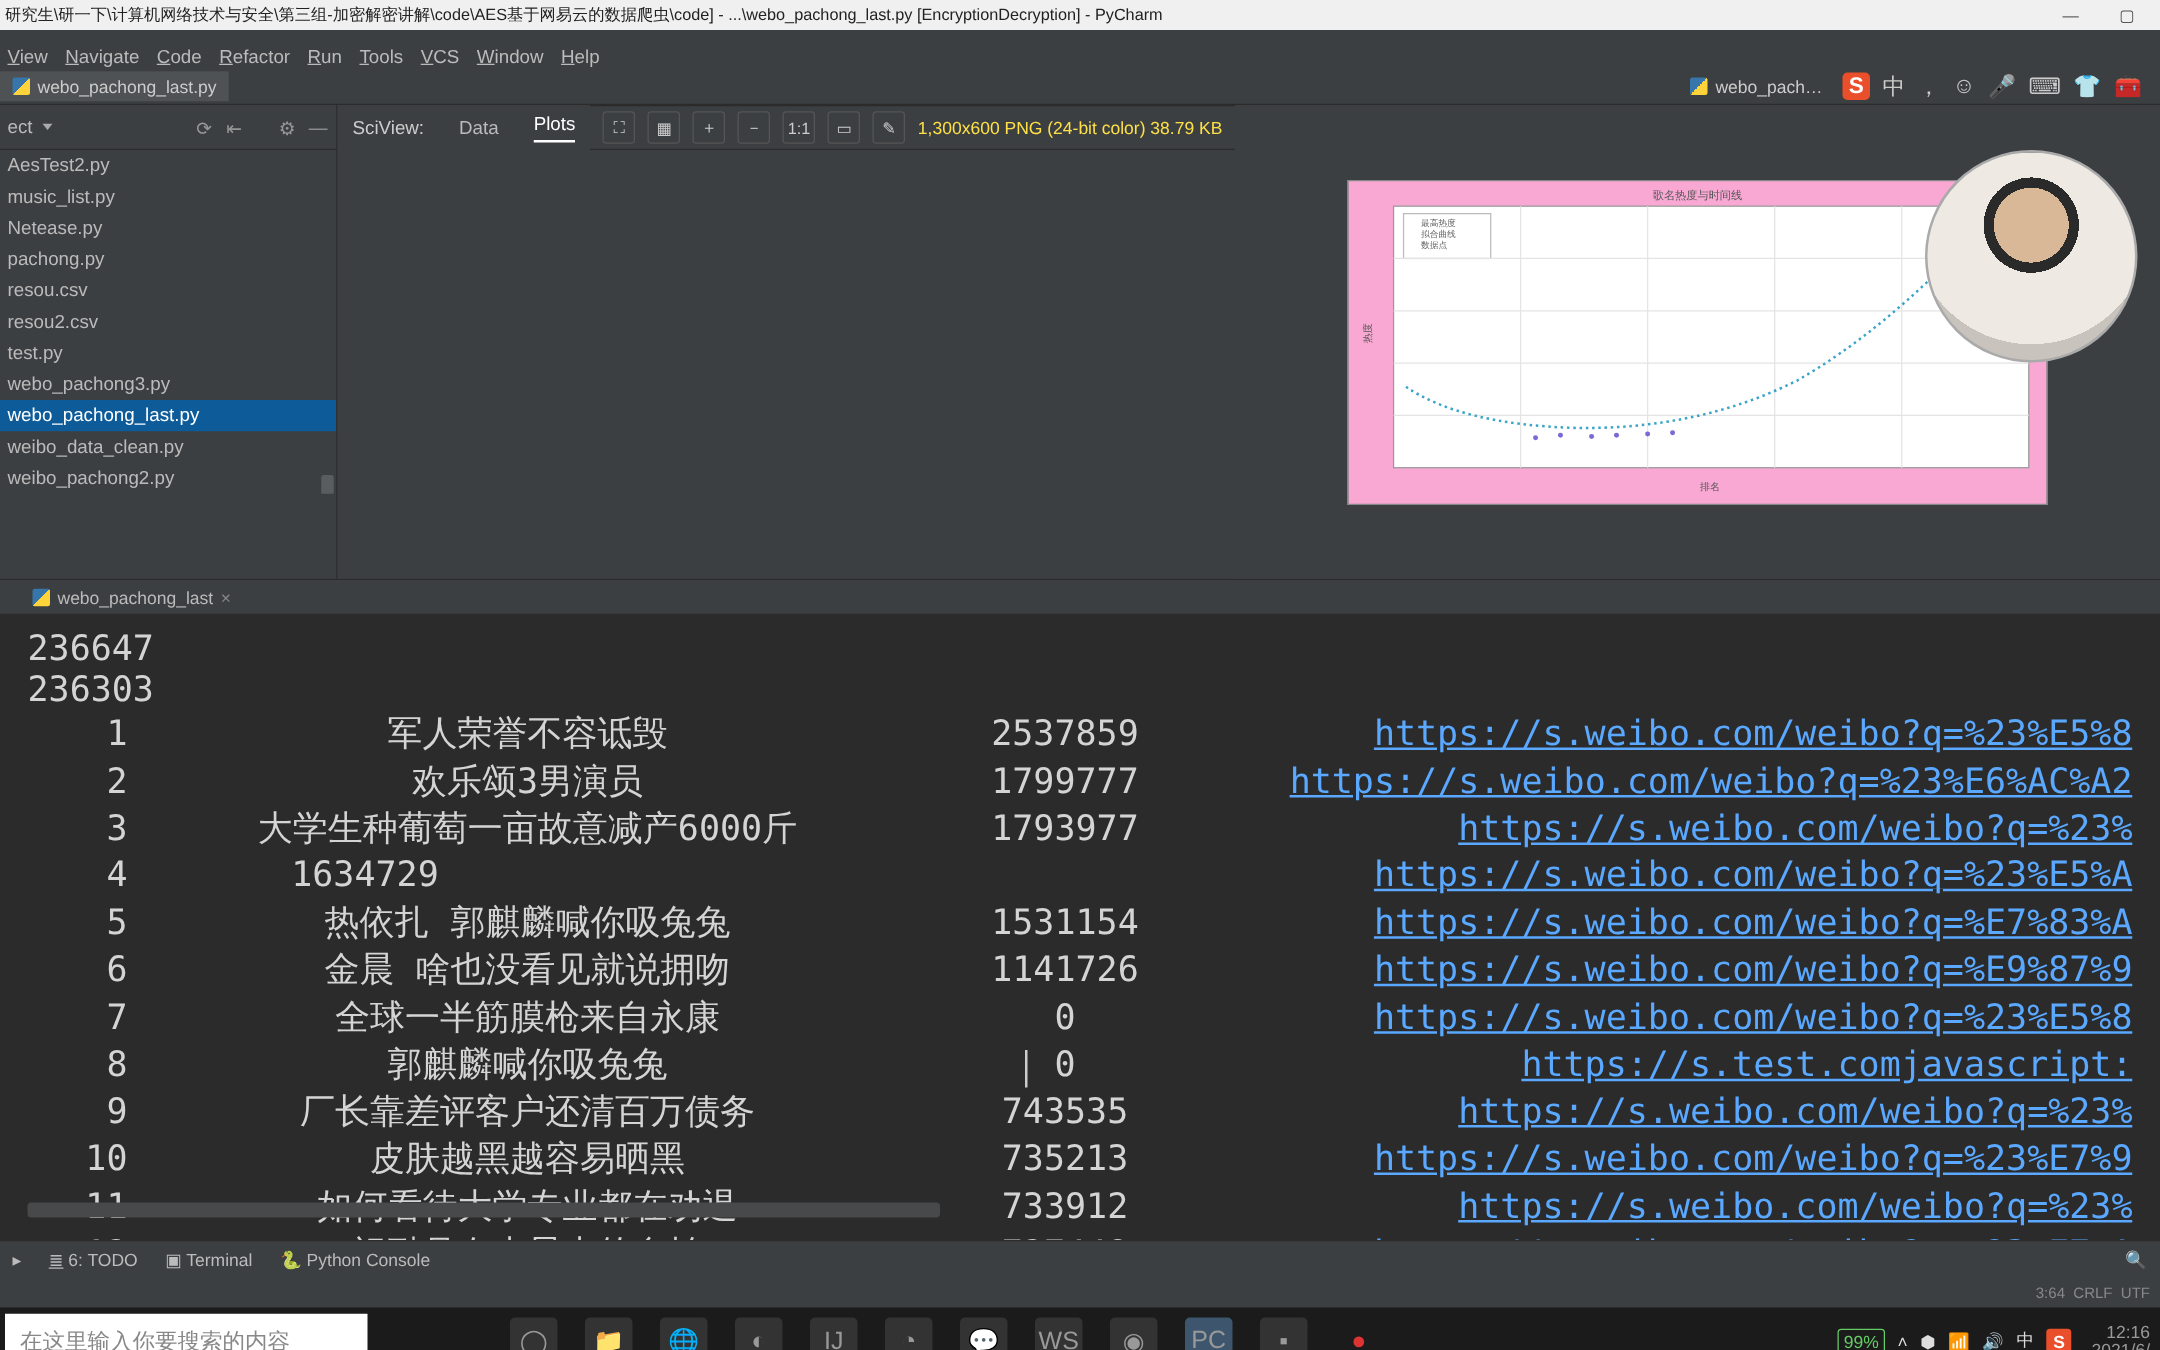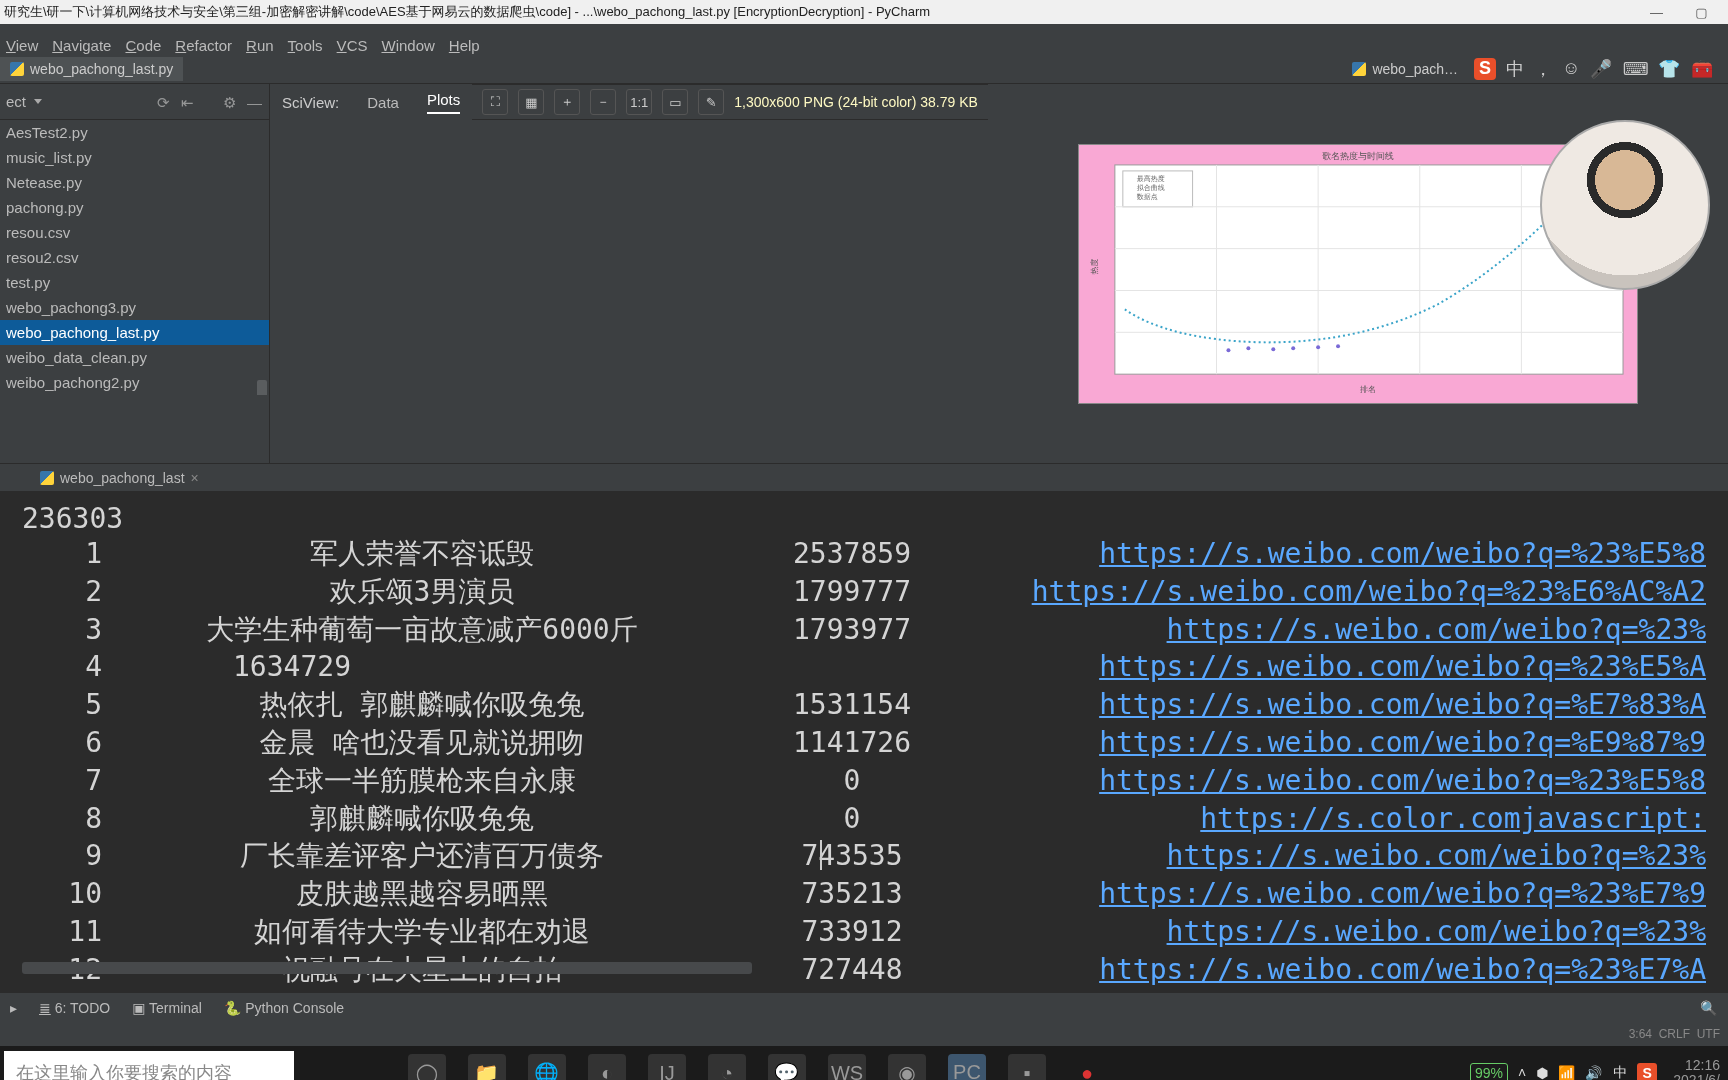--- a/index.html
+++ b/index.html
@@ -22,26 +22,26 @@
 .filelist { overflow:hidden; position:relative; }
 .fileitem { padding: 4px 6px; white-space: nowrap; }
 .fileitem.selected { background: #0d5b99; color: #fff; }
 .scrollthumb { position:absolute; right:2px; top:260px; width:10px; height:50px; background:#5a5d5f; border-radius:2px; }
 .plotpane { flex:1; display:flex; flex-direction: row; background:#3c3f41; }
 .sciview-tabs { height: 36px; display:flex; align-items:center; gap: 28px; padding: 0 12px; color:#bbb; font-size:15px; }
 .sciview-tabs .lbl { color:#ccc; }
 .sciview-tabs .tab.active { color:#fff; border-bottom:2px solid #fff; padding-bottom:4px; }
 .plot-toolbar { height:36px; display:flex; align-items:center; gap:10px; padding:0 10px; border-top:1px solid #2b2b2b; border-bottom:1px solid #2b2b2b; }
 .icobtn { width:26px; height:26px; border:1px solid #555; border-radius:3px; display:flex; align-items:center; justify-content:center; color:#ccc; font-size:13px; }
-.plot-info { margin-left:auto; color:#fef9c3; font-size:14px; }
+.plot-info { margin-left:auto; color:#fde047; font-size:14px; }
 .chartbox { flex:1; position:relative; display:flex; align-items:center; justify-content:center; background:#3c3f41; }
 .chart { width: 560px; height: 260px; background:#f9a8d4; position:relative; border:1px solid #888; }
 .chart svg { position:absolute; inset:0; }
 .avatar { position:absolute; right:18px; top:36px; width:170px; height:170px; border-radius:50%; background: radial-gradient(circle at 50% 35%, #d8b896 0 22%, #2a2a2a 22% 28%, #efe9e3 28% 70%, #c9c3bd 70%); border:2px solid #aaa; }
-.editor-tabbar { height:28px; background:#3c3f41; border-bottom:1px solid #2b2b2b; display:flex; align-items:center; padding-left:32px; }
+.editor-tabbar { height:28px; background:#3c3f41; border-bottom:1px solid #2b2b2b; display:flex; align-items:center; padding-left:18px; }
 .ed-tab { display:flex; align-items:center; gap:6px; padding:2px 8px; color:#bbb; font-size:14px; }
 .ed-tab .close { color:#888; }
 .output { height: 500px; background:#2b2b2b; color:#d4d4d4; font-family: Consolas, monospace; font-size: 28px; padding: 10px 22px; position:relative; overflow:hidden; }
 .outline { white-space: pre; }
 .row { display:flex; line-height: 1.35; }
 .row .c1 { width: 120px; text-align:right; padding-right: 40px; }
 .row .c2 { width: 560px; text-align:center; }
 .row .c3 { width: 300px; text-align:center; }
 .row .c4 { flex:1; text-align:right; color:#5aa8ff; text-decoration: underline; white-space:nowrap; overflow:hidden; }
 .cursor-caret { position:absolute; left:820px; top:348px; width:2px; height:30px; background:#ccc; }
@@ -190,20 +190,21 @@
 
 <div class="editor-tabbar">
   <div class="ed-tab">
     <span class="pyicon"></span>
     <span>webo_pachong_last</span>
     <span class="close">×</span>
   </div>
 </div>
 
 <div class="output">
+  <div class="outline">236647</div>
   <div class="outline">236303</div>
   <div id="rows">
       <div class="row">
         <span class="c1">1</span>
         <span class="c2">军人荣誉不容诋毁</span>
         <span class="c3">2537859</span>
         <span class="c4">https://s.weibo.com/weibo?q=%23%E5%8</span>
       </div>
       <div class="row">
         <span class="c1">2</span>
@@ -237,21 +238,21 @@
       <div class="row">
         <span class="c1">7</span>
         <span class="c2">全球一半筋膜枪来自永康</span>
         <span class="c3">0</span>
         <span class="c4">https://s.weibo.com/weibo?q=%23%E5%8</span>
       </div>
       <div class="row">
         <span class="c1">8</span>
         <span class="c2">郭麒麟喊你吸兔兔</span>
         <span class="c3">0</span>
-        <span class="c4">https://s.color.comjavascript:</span>
+        <span class="c4">https://s.test.comjavascript:</span>
       </div>
       <div class="row">
         <span class="c1">9</span>
         <span class="c2">厂长靠差评客户还清百万债务</span>
         <span class="c3">743535</span>
         <span class="c4">https://s.weibo.com/weibo?q=%23%</span>
       </div>
       <div class="row">
         <span class="c1">10</span>
         <span class="c2">皮肤越黑越容易晒黑</span>

